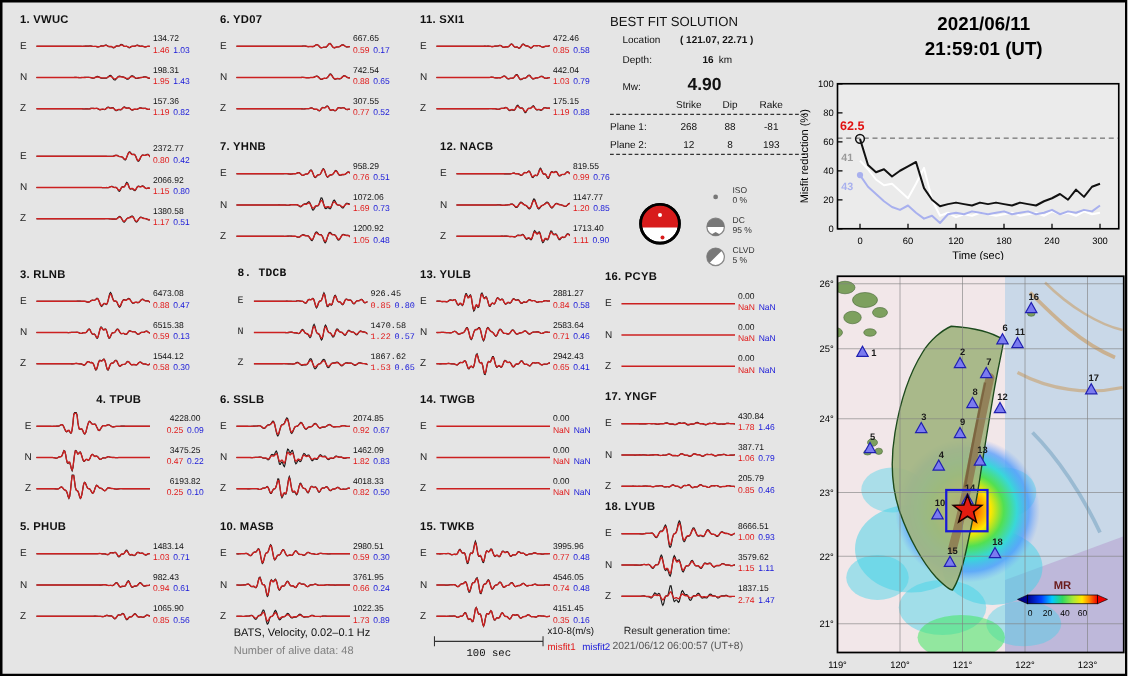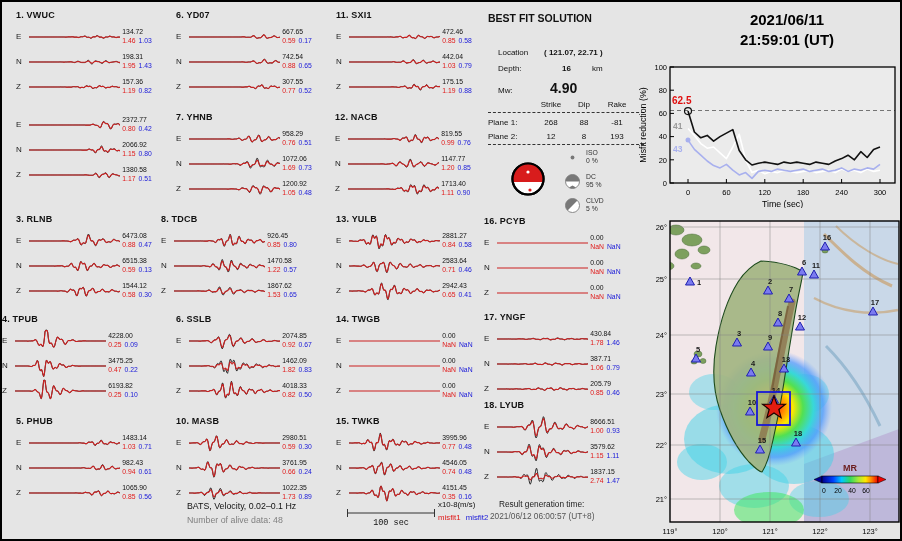--- a/index.html
+++ b/index.html
@@ -10,21 +10,21 @@
   .station{position:absolute;width:158px;}
   .st-head{font-size:9px;font-weight:bold;color:#111;height:14px;letter-spacing:.2px;}
   .chrow{display:flex;align-items:center;height:25px;}
   .chlabel{width:13px;font-size:8px;color:#222;}
   .nums{width:52px;font-size:6.8px;line-height:1.3;padding-left:2px;white-space:nowrap;}
   .amp{color:#111;}
   .m1{color:#e01818;}
   .m2{color:#1818d8;margin-left:3px;}
   
   #solution{left:486px;top:10px;width:156px;font-size:8px;color:#111;}
-  .sol-title{font-size:10.5px;font-weight:bold;margin-bottom:24px;}
+  .sol-title{font-size:10.5px;font-weight:normal;margin-bottom:3px;}
   .sol-row{display:flex;margin-bottom:7px;align-items:baseline;padding-left:10px;}
   .sol-label{width:46px;}
   .sol-bold{font-weight:bold;}
   .mw-val{font-size:14px;font-weight:bold;margin-left:6px;}
   .tbl-head{display:flex;margin-top:4px;align-items:center;}
   .tbl-row{display:flex;margin-top:5px;}
   .c0{width:44px;} .c1{width:38px;text-align:center;} .c2{width:28px;text-align:center;} .c3{width:38px;text-align:center;}
   .dashed{border-top:1px dashed #333;height:0;margin-top:3px;}
   .decomp-row{position:absolute;display:flex;align-items:center;left:562px;width:70px;height:22px;}
   .decomp-txt{font-size:6.8px;line-height:1.25;margin-left:5px;color:#333;}
@@ -145,21 +145,21 @@
           <svg width="92" height="25" viewBox="0 0 92 25">
             <path d="M0.0 13.0L0.7 13.0L1.3 13.0L2.0 13.0L2.6 13.0L3.3 13.0L3.9 13.0L4.6 13.0L5.3 13.0L5.9 13.0L6.6 13.0L7.2 13.0L7.9 13.0L8.5 13.0L9.2 13.0L9.9 13.0L10.5 13.0L11.2 13.0L11.8 13.0L12.5 13.0L13.1 13.0L13.8 13.0L14.5 13.0L15.1 13.0L15.8 13.0L16.4 13.0L17.1 13.0L17.7 13.0L18.4 13.0L19.1 13.0L19.7 13.0L20.4 13.0L21.0 13.0L21.7 13.0L22.3 13.0L23.0 13.0L23.7 13.0L24.3 13.0L25.0 13.0L25.6 13.0L26.3 13.0L26.9 13.0L27.6 13.0L28.3 13.1L28.9 13.1L29.6 13.1L30.2 13.0L30.9 12.9L31.5 12.8L32.2 12.7L32.9 12.8L33.5 12.9L34.2 13.0L34.8 13.1L35.5 13.1L36.1 13.1L36.8 13.4L37.5 13.7L38.1 14.1L38.8 14.1L39.4 13.7L40.1 12.8L40.7 11.9L41.4 11.2L42.1 11.2L42.7 11.6L43.4 12.0L44.0 12.1L44.7 11.9L45.3 12.1L46.0 13.1L46.7 14.9L47.3 17.0L48.0 18.1L48.6 17.5L49.3 15.4L49.9 12.7L50.6 10.8L51.3 10.1L51.9 10.4L52.6 10.7L53.2 10.4L53.9 9.5L54.5 9.1L55.2 10.1L55.9 12.6L56.5 15.6L57.2 17.8L57.8 18.2L58.5 17.0L59.1 15.0L59.8 13.3L60.5 12.6L61.1 12.5L61.8 12.4L62.4 11.9L63.1 10.9L63.7 10.2L64.4 10.2L65.1 11.1L65.7 12.7L66.4 14.2L67.0 15.0L67.7 15.0L68.3 14.4L69.0 13.9L69.7 13.6L70.3 13.6L71.0 13.5L71.6 13.2L72.3 12.5L72.9 11.6L73.6 11.1L74.3 11.2L74.9 11.8L75.6 12.8L76.2 13.5L76.9 13.9L77.5 13.8L78.2 13.7L78.9 13.7L79.5 13.8L80.2 14.0L80.8 13.9L81.5 13.4L82.1 12.6L82.8 11.9L83.5 11.6L84.1 11.7L84.8 12.2L85.4 12.8L86.1 13.1L86.7 13.2L87.4 13.2L88.1 13.3L88.7 13.5L89.4 13.8L90.0 13.9L90.7 13.8L91.3 13.3L92.0 12.8" stroke="#181818" stroke-width="0.9" fill="none"></path>
             <path d="M0.0 13.0L0.7 13.0L1.3 13.0L2.0 13.0L2.6 13.0L3.3 13.0L3.9 13.0L4.6 13.0L5.3 13.0L5.9 13.0L6.6 13.0L7.2 13.0L7.9 13.0L8.5 13.0L9.2 13.0L9.9 13.0L10.5 13.0L11.2 13.0L11.8 13.0L12.5 13.0L13.1 13.0L13.8 13.0L14.5 13.0L15.1 13.0L15.8 13.0L16.4 13.0L17.1 13.0L17.7 13.0L18.4 13.0L19.1 13.0L19.7 13.0L20.4 13.0L21.0 13.0L21.7 13.0L22.3 13.0L23.0 13.0L23.7 13.0L24.3 13.0L25.0 13.0L25.6 13.0L26.3 13.0L26.9 13.0L27.6 13.0L28.3 13.1L28.9 13.1L29.6 13.0L30.2 13.0L30.9 12.9L31.5 12.8L32.2 12.8L32.9 12.8L33.5 12.9L34.2 13.0L34.8 13.0L35.5 13.1L36.1 13.1L36.8 13.3L37.5 13.7L38.1 14.0L38.8 14.0L39.4 13.6L40.1 12.8L40.7 12.0L41.4 11.4L42.1 11.4L42.7 11.7L43.4 12.1L44.0 12.2L44.7 12.0L45.3 12.2L46.0 13.1L46.7 14.7L47.3 16.6L48.0 17.6L48.6 17.1L49.3 15.2L49.9 12.8L50.6 11.0L51.3 10.4L51.9 10.7L52.6 10.9L53.2 10.6L53.9 9.9L54.5 9.5L55.2 10.4L55.9 12.6L56.5 15.3L57.2 17.3L57.8 17.7L58.5 16.6L59.1 14.8L59.8 13.3L60.5 12.6L61.1 12.6L61.8 12.5L62.4 12.0L63.1 11.1L63.7 10.5L64.4 10.5L65.1 11.3L65.7 12.7L66.4 14.0L67.0 14.8L67.7 14.8L68.3 14.3L69.0 13.8L69.7 13.5L70.3 13.5L71.0 13.5L71.6 13.2L72.3 12.5L72.9 11.8L73.6 11.3L74.3 11.4L74.9 12.0L75.6 12.8L76.2 13.5L76.9 13.8L77.5 13.8L78.2 13.6L78.9 13.6L79.5 13.8L80.2 13.9L80.8 13.8L81.5 13.4L82.1 12.6L82.8 12.0L83.5 11.7L84.1 11.9L84.8 12.3L85.4 12.8L86.1 13.1L86.7 13.2L87.4 13.2L88.1 13.2L88.7 13.5L89.4 13.7L90.0 13.8L90.7 13.7L91.3 13.3L92.0 12.8" stroke="#cc2020" stroke-width="1.1" fill="none"></path>
           </svg>
           <div class="nums">
             <div class="amp">1544.12</div>
             <div><span class="m1">0.58</span><span class="m2">0.30</span></div>
           </div>
         </div>
       </div>
-      <div class="station" style="left: 0; top: 312px;">
+      <div class="station" style="left: 14px; top: 312px; text-align: center;">
         <div class="st-head">4.  TPUB</div>
         <div class="chrow">
           <span class="chlabel">E</span>
           <svg width="92" height="25" viewBox="0 0 92 25">
             <path d="M0.0 13.0L0.7 13.0L1.3 13.0L2.0 13.0L2.6 13.0L3.3 13.0L3.9 13.0L4.6 13.0L5.3 13.0L5.9 13.0L6.6 13.0L7.2 13.0L7.9 13.0L8.5 13.0L9.2 13.0L9.9 13.0L10.5 13.0L11.2 13.0L11.8 13.0L12.5 13.1L13.1 13.1L13.8 13.1L14.5 13.0L15.1 13.0L15.8 13.0L16.4 12.9L17.1 12.9L17.7 12.9L18.4 12.7L19.1 12.4L19.7 12.0L20.4 11.7L21.0 11.7L21.7 12.5L22.3 13.8L23.0 15.5L23.7 16.9L24.3 17.5L25.0 17.2L25.6 16.6L26.3 16.5L26.9 17.4L27.6 18.5L28.3 18.4L28.9 15.7L29.6 10.1L30.2 3.3L30.9 2.0L31.5 2.0L32.2 2.0L32.9 3.9L33.5 9.7L34.2 13.8L34.8 15.5L35.5 15.5L36.1 15.1L36.8 15.4L37.5 16.7L38.1 18.3L38.8 19.3L39.4 19.1L40.1 17.4L40.7 14.8L41.4 12.1L42.1 10.0L42.7 9.0L43.4 9.2L44.0 10.0L44.7 10.9L45.3 11.4L46.0 11.4L46.7 11.2L47.3 11.3L48.0 12.0L48.6 13.4L49.3 14.9L49.9 16.1L50.6 16.5L51.3 16.1L51.9 15.0L52.6 13.8L53.2 12.9L53.9 12.5L54.5 12.5L55.2 12.6L55.9 12.5L56.5 12.3L57.2 12.0L57.8 11.8L58.5 11.8L59.1 12.1L59.8 12.6L60.5 13.1L61.1 13.4L61.8 13.5L62.4 13.5L63.1 13.4L63.7 13.2L64.4 13.1L65.1 13.1L65.7 13.1L66.4 13.1L67.0 13.1L67.7 13.0L68.3 12.9L69.0 12.9L69.7 12.9L70.3 12.9L71.0 12.9L71.6 13.0L72.3 13.0L72.9 13.0L73.6 13.0L74.3 13.0L74.9 13.0L75.6 13.0L76.2 13.0L76.9 13.0L77.5 13.0L78.2 13.0L78.9 13.0L79.5 13.0L80.2 13.0L80.8 13.0L81.5 13.0L82.1 13.0L82.8 13.0L83.5 13.0L84.1 13.0L84.8 13.0L85.4 13.0L86.1 13.0L86.7 13.0L87.4 13.0L88.1 13.0L88.7 13.0L89.4 13.0L90.0 13.0L90.7 13.0L91.3 13.0L92.0 13.0" stroke="#181818" stroke-width="0.9" fill="none"></path>
             <path d="M0.0 13.0L0.7 13.0L1.3 13.0L2.0 13.0L2.6 13.0L3.3 13.0L3.9 13.0L4.6 13.0L5.3 13.0L5.9 13.0L6.6 13.0L7.2 13.0L7.9 13.0L8.5 13.0L9.2 13.0L9.9 13.0L10.5 13.0L11.2 13.0L11.8 13.0L12.5 13.1L13.1 13.1L13.8 13.0L14.5 13.0L15.1 13.0L15.8 13.0L16.4 12.9L17.1 12.9L17.7 12.9L18.4 12.7L19.1 12.4L19.7 12.0L20.4 11.7L21.0 11.8L21.7 12.5L22.3 13.8L23.0 15.4L23.7 16.7L24.3 17.3L25.0 17.0L25.6 16.4L26.3 16.3L26.9 17.2L27.6 18.2L28.3 18.1L28.9 15.5L29.6 10.3L30.2 3.8L30.9 2.6L31.5 2.6L32.2 2.6L32.9 4.4L33.5 9.9L34.2 13.8L34.8 15.4L35.5 15.4L36.1 15.0L36.8 15.3L37.5 16.5L38.1 18.0L38.8 19.0L39.4 18.8L40.1 17.2L40.7 14.7L41.4 12.1L42.1 10.1L42.7 9.2L43.4 9.4L44.0 10.2L44.7 11.0L45.3 11.5L46.0 11.5L46.7 11.3L47.3 11.4L48.0 12.1L48.6 13.4L49.3 14.8L49.9 16.0L50.6 16.4L51.3 15.9L51.9 14.9L52.6 13.8L53.2 13.0L53.9 12.5L54.5 12.5L55.2 12.6L55.9 12.6L56.5 12.4L57.2 12.1L57.8 11.9L58.5 11.9L59.1 12.2L59.8 12.6L60.5 13.1L61.1 13.4L61.8 13.5L62.4 13.5L63.1 13.3L63.7 13.2L64.4 13.1L65.1 13.1L65.7 13.1L66.4 13.1L67.0 13.1L67.7 13.0L68.3 12.9L69.0 12.9L69.7 12.9L70.3 12.9L71.0 12.9L71.6 13.0L72.3 13.0L72.9 13.0L73.6 13.0L74.3 13.0L74.9 13.0L75.6 13.0L76.2 13.0L76.9 13.0L77.5 13.0L78.2 13.0L78.9 13.0L79.5 13.0L80.2 13.0L80.8 13.0L81.5 13.0L82.1 13.0L82.8 13.0L83.5 13.0L84.1 13.0L84.8 13.0L85.4 13.0L86.1 13.0L86.7 13.0L87.4 13.0L88.1 13.0L88.7 13.0L89.4 13.0L90.0 13.0L90.7 13.0L91.3 13.0L92.0 13.0" stroke="#cc2020" stroke-width="1.1" fill="none"></path>
           </svg>
           <div class="nums">
             <div class="amp">4228.00</div>
             <div><span class="m1">0.25</span><span class="m2">0.09</span></div>
@@ -289,21 +289,21 @@
           <svg width="92" height="25" viewBox="0 0 92 25">
             <path d="M0.0 13.0L0.7 13.0L1.3 13.0L2.0 13.0L2.6 13.0L3.3 13.0L3.9 13.0L4.6 13.0L5.3 13.0L5.9 13.0L6.6 13.0L7.2 13.0L7.9 13.0L8.5 13.0L9.2 13.0L9.9 13.0L10.5 13.0L11.2 13.0L11.8 13.0L12.5 13.0L13.1 13.0L13.8 13.0L14.5 13.0L15.1 13.0L15.8 13.0L16.4 13.0L17.1 13.0L17.7 13.0L18.4 13.0L19.1 13.0L19.7 13.0L20.4 13.0L21.0 13.0L21.7 13.0L22.3 13.0L23.0 13.0L23.7 13.0L24.3 13.0L25.0 13.0L25.6 13.0L26.3 13.0L26.9 13.0L27.6 13.0L28.3 13.0L28.9 13.0L29.6 13.0L30.2 13.0L30.9 13.0L31.5 13.0L32.2 13.0L32.9 13.0L33.5 13.0L34.2 13.0L34.8 13.0L35.5 13.0L36.1 13.0L36.8 13.0L37.5 13.0L38.1 13.1L38.8 13.1L39.4 13.1L40.1 13.1L40.7 13.0L41.4 12.9L42.1 12.9L42.7 12.8L43.4 12.8L44.0 12.9L44.7 12.9L45.3 13.0L46.0 13.0L46.7 13.0L47.3 13.0L48.0 13.2L48.6 13.4L49.3 13.7L49.9 13.8L50.6 13.7L51.3 13.4L51.9 12.8L52.6 12.3L53.2 11.8L53.9 11.7L54.5 11.9L55.2 12.2L55.9 12.5L56.5 12.6L57.2 12.6L57.8 12.7L58.5 13.3L59.1 14.3L59.8 15.4L60.5 16.4L61.1 16.5L61.8 15.5L62.4 13.8L63.1 11.8L63.7 10.2L64.4 9.5L65.1 9.8L65.7 10.5L66.4 11.3L67.0 11.6L67.7 11.6L68.3 11.7L69.0 12.4L69.7 13.9L70.3 15.9L71.0 17.6L71.6 18.3L72.3 17.5L72.9 15.6L73.6 13.1L74.3 11.0L74.9 9.9L75.6 9.8L76.2 10.4L76.9 11.1L77.5 11.6L78.2 11.6L78.9 11.6L79.5 11.9L80.2 12.8L80.8 14.0L81.5 15.3L82.1 16.1L82.8 16.0L83.5 15.2L84.1 14.0L84.8 12.7L85.4 11.8L86.1 11.5L86.7 11.6L87.4 11.9L88.1 12.2L88.7 12.2L89.4 12.2L90.0 12.2L90.7 12.5L91.3 13.1L92.0 13.8" stroke="#181818" stroke-width="0.9" fill="none"></path>
             <path d="M0.0 13.0L0.7 13.0L1.3 13.0L2.0 13.0L2.6 13.0L3.3 13.0L3.9 13.0L4.6 13.0L5.3 13.0L5.9 13.0L6.6 13.0L7.2 13.0L7.9 13.0L8.5 13.0L9.2 13.0L9.9 13.0L10.5 13.0L11.2 13.0L11.8 13.0L12.5 13.0L13.1 13.0L13.8 13.0L14.5 13.0L15.1 13.0L15.8 13.0L16.4 13.0L17.1 13.0L17.7 13.0L18.4 13.0L19.1 13.0L19.7 13.0L20.4 13.0L21.0 13.0L21.7 13.0L22.3 13.0L23.0 13.0L23.7 13.0L24.3 13.0L25.0 13.0L25.6 13.0L26.3 13.0L26.9 13.0L27.6 13.0L28.3 13.0L28.9 13.0L29.6 13.0L30.2 13.0L30.9 13.0L31.5 13.0L32.2 13.0L32.9 13.0L33.5 13.0L34.2 13.0L34.8 13.0L35.5 13.0L36.1 13.0L36.8 13.0L37.5 13.0L38.1 13.0L38.8 13.1L39.4 13.1L40.1 13.0L40.7 13.0L41.4 12.9L42.1 12.9L42.7 12.9L43.4 12.9L44.0 12.9L44.7 12.9L45.3 13.0L46.0 13.0L46.7 13.0L47.3 13.0L48.0 13.1L48.6 13.3L49.3 13.5L49.9 13.6L50.6 13.6L51.3 13.3L51.9 12.9L52.6 12.4L53.2 12.1L53.9 12.0L54.5 12.2L55.2 12.4L55.9 12.6L56.5 12.7L57.2 12.7L57.8 12.8L58.5 13.2L59.1 14.0L59.8 14.9L60.5 15.6L61.1 15.7L61.8 15.0L62.4 13.6L63.1 12.0L63.7 10.8L64.4 10.3L65.1 10.5L65.7 11.1L66.4 11.6L67.0 11.9L67.7 11.9L68.3 12.0L69.0 12.6L69.7 13.7L70.3 15.3L71.0 16.6L71.6 17.1L72.3 16.6L72.9 15.0L73.6 13.1L74.3 11.5L74.9 10.6L75.6 10.5L76.2 11.0L76.9 11.5L77.5 11.9L78.2 11.9L78.9 11.9L79.5 12.2L80.2 12.8L80.8 13.8L81.5 14.8L82.1 15.4L82.8 15.4L83.5 14.8L84.1 13.8L84.8 12.8L85.4 12.1L86.1 11.8L86.7 11.9L87.4 12.1L88.1 12.3L88.7 12.4L89.4 12.3L90.0 12.4L90.7 12.6L91.3 13.0L92.0 13.6" stroke="#cc2020" stroke-width="1.1" fill="none"></path>
           </svg>
           <div class="nums">
             <div class="amp">1200.92</div>
             <div><span class="m1">1.05</span><span class="m2">0.48</span></div>
           </div>
         </div>
       </div>
-      <div class="station" style="left: 159px; top: 212px;">
+      <div class="station" style="left: 188px; top: 212px; font-family: Liberation Mono, monospace;">
         <div class="st-head">8.  TDCB</div>
         <div class="chrow">
           <span class="chlabel">E</span>
           <svg width="92" height="25" viewBox="0 0 92 25">
             <path d="M0.0 13.0L0.7 13.0L1.3 13.0L2.0 13.0L2.6 13.0L3.3 13.0L3.9 13.0L4.6 13.0L5.3 13.0L5.9 13.0L6.6 13.0L7.2 13.0L7.9 13.0L8.5 13.0L9.2 13.0L9.9 13.0L10.5 13.0L11.2 13.0L11.8 13.0L12.5 13.0L13.1 13.0L13.8 13.0L14.5 13.0L15.1 13.0L15.8 13.0L16.4 13.0L17.1 13.0L17.7 13.0L18.4 13.0L19.1 13.0L19.7 13.0L20.4 13.0L21.0 13.0L21.7 13.0L22.3 13.0L23.0 13.0L23.7 13.0L24.3 13.0L25.0 13.0L25.6 13.0L26.3 12.9L26.9 12.9L27.6 13.0L28.3 13.0L28.9 13.0L29.6 13.1L30.2 13.1L30.9 13.1L31.5 13.1L32.2 13.1L32.9 13.1L33.5 13.1L34.2 12.9L34.8 12.7L35.5 12.6L36.1 12.6L36.8 12.8L37.5 12.9L38.1 13.0L38.8 13.0L39.4 13.1L40.1 13.5L40.7 14.1L41.4 14.6L42.1 14.5L42.7 13.7L43.4 12.5L44.0 11.6L44.7 11.4L45.3 11.6L46.0 11.7L46.7 11.3L47.3 10.6L48.0 10.7L48.6 12.2L49.3 14.9L49.9 17.4L50.6 18.4L51.3 17.3L51.9 15.2L52.6 13.4L53.2 12.8L53.9 12.8L54.5 12.1L55.2 10.1L55.9 7.5L56.5 6.2L57.2 7.5L57.8 11.1L58.5 15.0L59.1 17.2L59.8 17.3L60.5 16.2L61.1 15.5L61.8 15.7L62.4 16.2L63.1 15.6L63.7 13.5L64.4 10.6L65.1 8.5L65.7 8.2L66.4 9.6L67.0 11.6L67.7 13.1L68.3 13.5L69.0 13.4L69.7 13.7L70.3 14.5L71.0 15.5L71.6 15.9L72.3 15.1L72.9 13.6L73.6 12.0L74.3 11.2L74.9 11.2L75.6 11.7L76.2 12.1L76.9 12.1L77.5 11.9L78.2 12.2L78.9 13.0L79.5 14.1L80.2 15.0L80.8 15.2L81.5 14.5L82.1 13.6L82.8 12.8L83.5 12.6L84.1 12.6L84.8 12.5L85.4 12.1L86.1 11.6L86.7 11.4L87.4 11.8L88.1 12.8L88.7 13.8L89.4 14.3L90.0 14.2L90.7 13.9L91.3 13.6L92.0 13.5" stroke="#181818" stroke-width="0.9" fill="none"></path>
             <path d="M0.0 13.0L0.7 13.0L1.3 13.0L2.0 13.0L2.6 13.0L3.3 13.0L3.9 13.0L4.6 13.0L5.3 13.0L5.9 13.0L6.6 13.0L7.2 13.0L7.9 13.0L8.5 13.0L9.2 13.0L9.9 13.0L10.5 13.0L11.2 13.0L11.8 13.0L12.5 13.0L13.1 13.0L13.8 13.0L14.5 13.0L15.1 13.0L15.8 13.0L16.4 13.0L17.1 13.0L17.7 13.0L18.4 13.0L19.1 13.0L19.7 13.0L20.4 13.0L21.0 13.0L21.7 13.0L22.3 13.0L23.0 13.0L23.7 13.0L24.3 13.0L25.0 13.0L25.6 13.0L26.3 13.0L26.9 13.0L27.6 13.0L28.3 13.0L28.9 13.0L29.6 13.0L30.2 13.0L30.9 13.1L31.5 13.1L32.2 13.1L32.9 13.1L33.5 13.1L34.2 12.9L34.8 12.7L35.5 12.6L36.1 12.7L36.8 12.8L37.5 12.9L38.1 13.0L38.8 13.0L39.4 13.1L40.1 13.4L40.7 13.9L41.4 14.3L42.1 14.2L42.7 13.6L43.4 12.6L44.0 11.9L44.7 11.6L45.3 11.8L46.0 11.9L46.7 11.5L47.3 11.0L48.0 11.1L48.6 12.4L49.3 14.6L49.9 16.7L50.6 17.5L51.3 16.6L51.9 14.8L52.6 13.3L53.2 12.8L53.9 12.8L54.5 12.2L55.2 10.5L55.9 8.4L56.5 7.3L57.2 8.4L57.8 11.4L58.5 14.6L59.1 16.5L59.8 16.6L60.5 15.7L61.1 15.1L61.8 15.3L62.4 15.7L63.1 15.2L63.7 13.4L64.4 11.0L65.1 9.2L65.7 8.9L66.4 10.1L67.0 11.8L67.7 13.0L68.3 13.4L69.0 13.4L69.7 13.6L70.3 14.3L71.0 15.1L71.6 15.4L72.3 14.8L72.9 13.5L73.6 12.2L74.3 11.5L74.9 11.5L75.6 11.9L76.2 12.2L76.9 12.2L77.5 12.1L78.2 12.3L78.9 13.0L79.5 13.9L80.2 14.7L80.8 14.8L81.5 14.3L82.1 13.5L82.8 12.8L83.5 12.6L84.1 12.7L84.8 12.6L85.4 12.2L86.1 11.8L86.7 11.6L87.4 12.0L88.1 12.8L88.7 13.6L89.4 14.1L90.0 14.0L90.7 13.7L91.3 13.5L92.0 13.4" stroke="#cc2020" stroke-width="1.1" fill="none"></path>
           </svg>
           <div class="nums">
             <div class="amp">926.45</div>
             <div><span class="m1">0.85</span><span class="m2">0.80</span></div>
@@ -433,21 +433,21 @@
           <svg width="92" height="25" viewBox="0 0 92 25">
             <path d="M0.0 13.0L0.7 13.0L1.3 13.0L2.0 13.0L2.6 13.0L3.3 13.0L3.9 13.0L4.6 13.0L5.3 13.0L5.9 13.0L6.6 13.0L7.2 13.0L7.9 13.0L8.5 13.0L9.2 13.0L9.9 13.0L10.5 13.0L11.2 13.0L11.8 13.0L12.5 13.0L13.1 13.0L13.8 13.0L14.5 13.0L15.1 13.0L15.8 13.0L16.4 13.0L17.1 13.0L17.7 13.0L18.4 13.0L19.1 13.0L19.7 13.0L20.4 13.0L21.0 13.0L21.7 13.0L22.3 13.0L23.0 13.0L23.7 13.0L24.3 13.0L25.0 13.0L25.6 13.0L26.3 13.0L26.9 13.0L27.6 13.0L28.3 13.0L28.9 13.0L29.6 13.0L30.2 13.0L30.9 13.0L31.5 13.0L32.2 13.0L32.9 13.0L33.5 13.0L34.2 13.0L34.8 13.0L35.5 13.0L36.1 13.0L36.8 13.0L37.5 13.0L38.1 13.0L38.8 13.0L39.4 13.0L40.1 13.0L40.7 13.0L41.4 13.0L42.1 12.9L42.7 12.9L43.4 12.8L44.0 12.9L44.7 12.9L45.3 13.0L46.0 13.0L46.7 13.0L47.3 13.0L48.0 13.1L48.6 13.3L49.3 13.4L49.9 13.5L50.6 13.4L51.3 13.1L51.9 12.8L52.6 12.6L53.2 12.6L53.9 12.6L54.5 12.5L55.2 12.2L55.9 11.9L56.5 12.0L57.2 12.5L57.8 13.4L58.5 14.2L59.1 14.5L59.8 14.3L60.5 13.9L61.1 13.9L61.8 14.1L62.4 14.4L63.1 14.1L63.7 13.0L64.4 11.5L65.1 10.4L65.7 10.2L66.4 11.0L67.0 11.9L67.7 12.4L68.3 12.4L69.0 12.3L69.7 12.8L70.3 14.0L71.0 15.4L71.6 16.2L72.3 15.9L72.9 14.7L73.6 13.4L74.3 12.6L74.9 12.6L75.6 12.7L76.2 12.4L76.9 11.7L77.5 10.9L78.2 10.6L78.9 11.2L79.5 12.4L80.2 13.4L80.8 14.0L81.5 13.9L82.1 13.7L82.8 13.7L83.5 13.9L84.1 14.3L84.8 14.2L85.4 13.7L86.1 12.9L86.7 12.2L87.4 12.0L88.1 12.1L88.7 12.4L89.4 12.5L90.0 12.5L90.7 12.4L91.3 12.5L92.0 12.8" stroke="#181818" stroke-width="0.9" fill="none"></path>
             <path d="M0.0 13.0L0.7 13.0L1.3 13.0L2.0 13.0L2.6 13.0L3.3 13.0L3.9 13.0L4.6 13.0L5.3 13.0L5.9 13.0L6.6 13.0L7.2 13.0L7.9 13.0L8.5 13.0L9.2 13.0L9.9 13.0L10.5 13.0L11.2 13.0L11.8 13.0L12.5 13.0L13.1 13.0L13.8 13.0L14.5 13.0L15.1 13.0L15.8 13.0L16.4 13.0L17.1 13.0L17.7 13.0L18.4 13.0L19.1 13.0L19.7 13.0L20.4 13.0L21.0 13.0L21.7 13.0L22.3 13.0L23.0 13.0L23.7 13.0L24.3 13.0L25.0 13.0L25.6 13.0L26.3 13.0L26.9 13.0L27.6 13.0L28.3 13.0L28.9 13.0L29.6 13.0L30.2 13.0L30.9 13.0L31.5 13.0L32.2 13.0L32.9 13.0L33.5 13.0L34.2 13.0L34.8 13.0L35.5 13.0L36.1 13.0L36.8 13.0L37.5 13.0L38.1 13.0L38.8 13.0L39.4 13.0L40.1 13.0L40.7 13.0L41.4 13.0L42.1 13.0L42.7 12.9L43.4 12.9L44.0 12.9L44.7 12.9L45.3 13.0L46.0 13.0L46.7 13.0L47.3 13.0L48.0 13.1L48.6 13.2L49.3 13.3L49.9 13.4L50.6 13.3L51.3 13.1L51.9 12.8L52.6 12.7L53.2 12.7L53.9 12.7L54.5 12.7L55.2 12.4L55.9 12.2L56.5 12.2L57.2 12.6L57.8 13.3L58.5 13.9L59.1 14.1L59.8 14.0L60.5 13.7L61.1 13.6L61.8 13.9L62.4 14.0L63.1 13.8L63.7 13.0L64.4 11.9L65.1 11.0L65.7 10.9L66.4 11.5L67.0 12.2L67.7 12.6L68.3 12.6L69.0 12.5L69.7 12.8L70.3 13.8L71.0 14.8L71.6 15.4L72.3 15.2L72.9 14.3L73.6 13.3L74.3 12.7L74.9 12.7L75.6 12.8L76.2 12.6L76.9 12.0L77.5 11.4L78.2 11.2L78.9 11.7L79.5 12.5L80.2 13.3L80.8 13.7L81.5 13.7L82.1 13.5L82.8 13.5L83.5 13.7L84.1 13.9L84.8 13.9L85.4 13.5L86.1 13.0L86.7 12.4L87.4 12.2L88.1 12.3L88.7 12.5L89.4 12.7L90.0 12.6L90.7 12.5L91.3 12.6L92.0 12.9" stroke="#cc2020" stroke-width="1.1" fill="none"></path>
           </svg>
           <div class="nums">
             <div class="amp">175.15</div>
             <div><span class="m1">1.19</span><span class="m2">0.88</span></div>
           </div>
         </div>
       </div>
-      <div class="station" style="left: 333px; top: 110px;">
+      <div class="station" style="left: 350px; top: 110px;">
         <div class="st-head">12.  NACB</div>
         <div class="chrow">
           <span class="chlabel">E</span>
           <svg width="92" height="25" viewBox="0 0 92 25">
             <path d="M0.0 13.0L0.7 13.0L1.3 13.0L2.0 13.0L2.6 13.0L3.3 13.0L3.9 13.0L4.6 13.0L5.3 13.0L5.9 13.0L6.6 13.0L7.2 13.0L7.9 13.0L8.5 13.0L9.2 13.0L9.9 13.0L10.5 13.0L11.2 13.0L11.8 13.0L12.5 13.0L13.1 13.0L13.8 13.0L14.5 13.0L15.1 13.0L15.8 13.0L16.4 13.0L17.1 13.0L17.7 13.0L18.4 13.0L19.1 13.0L19.7 13.0L20.4 13.0L21.0 13.0L21.7 13.0L22.3 13.0L23.0 13.0L23.7 13.0L24.3 13.0L25.0 13.0L25.6 13.0L26.3 13.0L26.9 13.0L27.6 13.0L28.3 13.0L28.9 13.0L29.6 13.0L30.2 13.0L30.9 13.0L31.5 13.0L32.2 13.0L32.9 13.0L33.5 13.0L34.2 13.0L34.8 13.0L35.5 13.0L36.1 12.9L36.8 12.9L37.5 13.0L38.1 13.0L38.8 13.1L39.4 13.1L40.1 13.1L40.7 13.1L41.4 13.1L42.1 13.1L42.7 13.1L43.4 13.1L44.0 13.0L44.7 12.8L45.3 12.6L46.0 12.5L46.7 12.5L47.3 12.7L48.0 12.9L48.6 13.0L49.3 13.0L49.9 13.1L50.6 13.3L51.3 13.8L51.9 14.3L52.6 14.4L53.2 13.9L53.9 13.1L54.5 12.3L55.2 11.9L55.9 12.0L56.5 12.1L57.2 11.8L57.8 11.1L58.5 10.7L59.1 11.1L59.8 12.6L60.5 14.5L61.1 15.9L61.8 16.1L62.4 15.4L63.1 14.5L63.7 14.3L64.4 14.6L65.1 14.6L65.7 13.6L66.4 11.6L67.0 9.5L67.7 8.4L68.3 9.0L69.0 10.8L69.7 12.5L70.3 13.3L71.0 13.3L71.6 13.3L72.3 14.0L72.9 15.4L73.6 16.6L74.3 16.7L74.9 15.5L75.6 13.5L76.2 11.9L76.9 11.3L77.5 11.5L78.2 11.9L78.9 11.8L79.5 11.3L80.2 11.0L80.8 11.3L81.5 12.4L82.1 13.7L82.8 14.7L83.5 14.8L84.1 14.4L84.8 13.8L85.4 13.6L86.1 13.6L86.7 13.7L87.4 13.4L88.1 12.6L88.7 11.8L89.4 11.4L90.0 11.5L90.7 12.1L91.3 12.7L92.0 13.1" stroke="#181818" stroke-width="0.9" fill="none"></path>
             <path d="M0.0 13.0L0.7 13.0L1.3 13.0L2.0 13.0L2.6 13.0L3.3 13.0L3.9 13.0L4.6 13.0L5.3 13.0L5.9 13.0L6.6 13.0L7.2 13.0L7.9 13.0L8.5 13.0L9.2 13.0L9.9 13.0L10.5 13.0L11.2 13.0L11.8 13.0L12.5 13.0L13.1 13.0L13.8 13.0L14.5 13.0L15.1 13.0L15.8 13.0L16.4 13.0L17.1 13.0L17.7 13.0L18.4 13.0L19.1 13.0L19.7 13.0L20.4 13.0L21.0 13.0L21.7 13.0L22.3 13.0L23.0 13.0L23.7 13.0L24.3 13.0L25.0 13.0L25.6 13.0L26.3 13.0L26.9 13.0L27.6 13.0L28.3 13.0L28.9 13.0L29.6 13.0L30.2 13.0L30.9 13.0L31.5 13.0L32.2 13.0L32.9 13.0L33.5 13.0L34.2 13.0L34.8 13.0L35.5 13.0L36.1 13.0L36.8 12.9L37.5 13.0L38.1 13.0L38.8 13.0L39.4 13.1L40.1 13.1L40.7 13.1L41.4 13.1L42.1 13.1L42.7 13.1L43.4 13.1L44.0 13.0L44.7 12.9L45.3 12.7L46.0 12.6L46.7 12.6L47.3 12.8L48.0 13.0L48.6 13.0L49.3 13.0L49.9 13.1L50.6 13.3L51.3 13.7L51.9 14.1L52.6 14.1L53.2 13.7L53.9 13.1L54.5 12.4L55.2 12.1L55.9 12.2L56.5 12.3L57.2 12.0L57.8 11.5L58.5 11.1L59.1 11.5L59.8 12.7L60.5 14.2L61.1 15.3L61.8 15.5L62.4 14.9L63.1 14.2L63.7 14.0L64.4 14.3L65.1 14.3L65.7 13.5L66.4 11.9L67.0 10.2L67.7 9.3L68.3 9.8L69.0 11.2L69.7 12.6L70.3 13.2L71.0 13.2L71.6 13.2L72.3 13.8L72.9 14.9L73.6 15.9L74.3 16.0L74.9 15.0L75.6 13.4L76.2 12.1L76.9 11.6L77.5 11.8L78.2 12.1L78.9 12.0L79.5 11.6L80.2 11.4L80.8 11.6L81.5 12.5L82.1 13.6L82.8 14.3L83.5 14.5L84.1 14.1L84.8 13.7L85.4 13.5L86.1 13.5L86.7 13.5L87.4 13.3L88.1 12.7L88.7 12.1L89.4 11.7L90.0 11.8L90.7 12.3L91.3 12.8L92.0 13.1" stroke="#cc2020" stroke-width="1.1" fill="none"></path>
           </svg>
           <div class="nums">
             <div class="amp">819.55</div>
             <div><span class="m1">0.99</span><span class="m2">0.76</span></div>
@@ -690,21 +690,21 @@
 
   <div id="solution" class="abs">
     <div class="sol-title">BEST FIT SOLUTION</div>
     <div class="sol-row">
       <span class="sol-label">Location</span>
       <span class="sol-bold">( 121.07,  22.71 )</span>
     </div>
     <div class="sol-row">
       <span class="sol-label">Depth:</span>
       <span class="sol-bold" style="margin-left:18px">16</span>
-      <span style="margin-left:21px">km</span>
+      <span style="margin-left:4px">km</span>
     </div>
     <div class="sol-row" style="margin-bottom:3px">
       <span class="sol-label">Mw:</span>
       <span class="mw-val">4.90</span>
     </div>
     <div class="tbl-head">
       <span class="c0"></span>
       <span class="c1">Strike</span>
       <span class="c2">Dip</span>
       <span class="c3">Rake</span>

